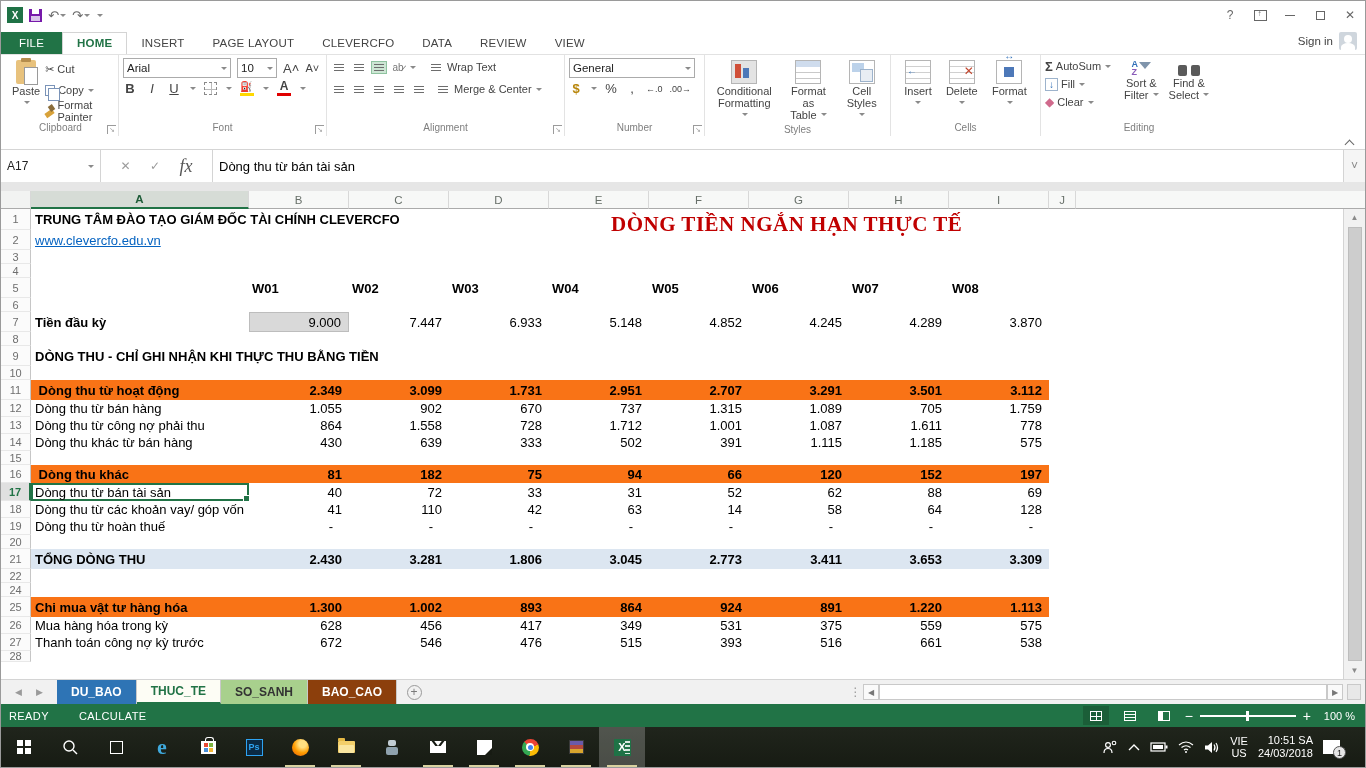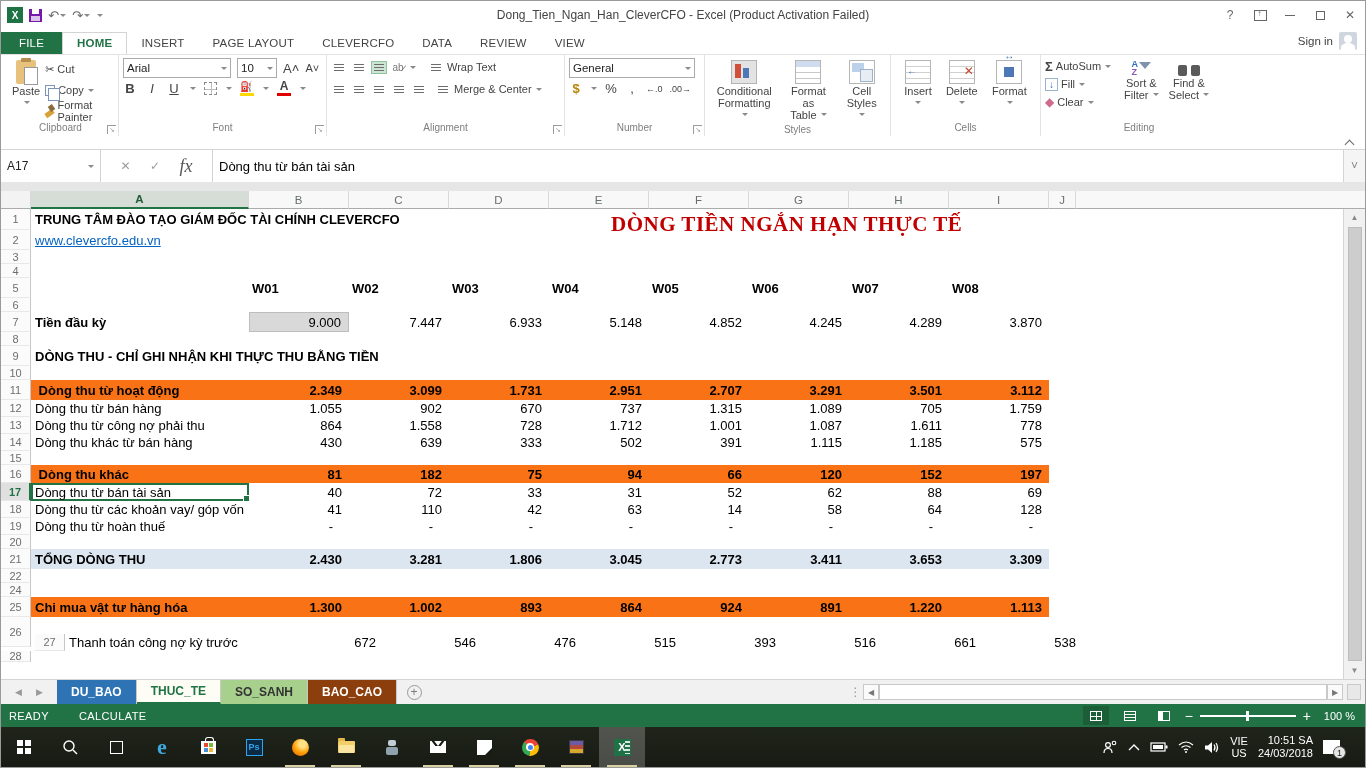--- a/index.html
+++ b/index.html
@@ -222,21 +222,20 @@
       <span class="xl-logo">X</span>
       <span class="qbtn">
           <span class="save-ic"></span>
         </span>
       <span class="qbtn">↶<span class="tcar"></span></span>
       <span class="qbtn">↷<span class="tcar"></span></span>
       <span class="qbtn">
           <span class="tcar"></span>
         </span>
     </div>
-    <div class="wtitle">Dong_Tien_Ngan_Han_CleverCFO - Excel (Product Activation Failed)</div>
     <div class="wctrl">
       <div class="wc">?</div>
       <div class="wc">
           <span class="ribopt"></span>
         </div>
       <div class="wc">
           <span class="mini"></span>
         </div>
       <div class="wc">
           <span class="rest"></span>
@@ -890,37 +889,37 @@
             <div class="val b">893</div>
             <div class="val b">864</div>
             <div class="val b">924</div>
             <div class="val b">891</div>
             <div class="val b">1.220</div>
             <div class="val b">1.113</div>
           </div>
           <div class="jfill"></div>
           <div class="rfill"></div>
         </div>
-        <div class="grow" style="height: 17px; flex-direction: column;">
+        <div class="grow" style="height: 17px;">
           <div class="gut">26</div>
           <div class="bandzone">
             <div class="lbl">Mua hàng hóa trong kỳ</div>
             <div class="val">628</div>
             <div class="val">456</div>
             <div class="val">417</div>
             <div class="val">349</div>
             <div class="val">531</div>
             <div class="val">375</div>
             <div class="val">559</div>
             <div class="val">575</div>
           </div>
           <div class="jfill"></div>
           <div class="rfill"></div>
         </div>
-        <div class="grow" style="height: 17px; margin-left: 34px;">
+        <div class="grow" style="height: 17px;">
           <div class="gut">27</div>
           <div class="bandzone">
             <div class="lbl">Thanh toán công nợ kỳ trước</div>
             <div class="val">672</div>
             <div class="val">546</div>
             <div class="val">476</div>
             <div class="val">515</div>
             <div class="val">393</div>
             <div class="val">516</div>
             <div class="val">661</div>

